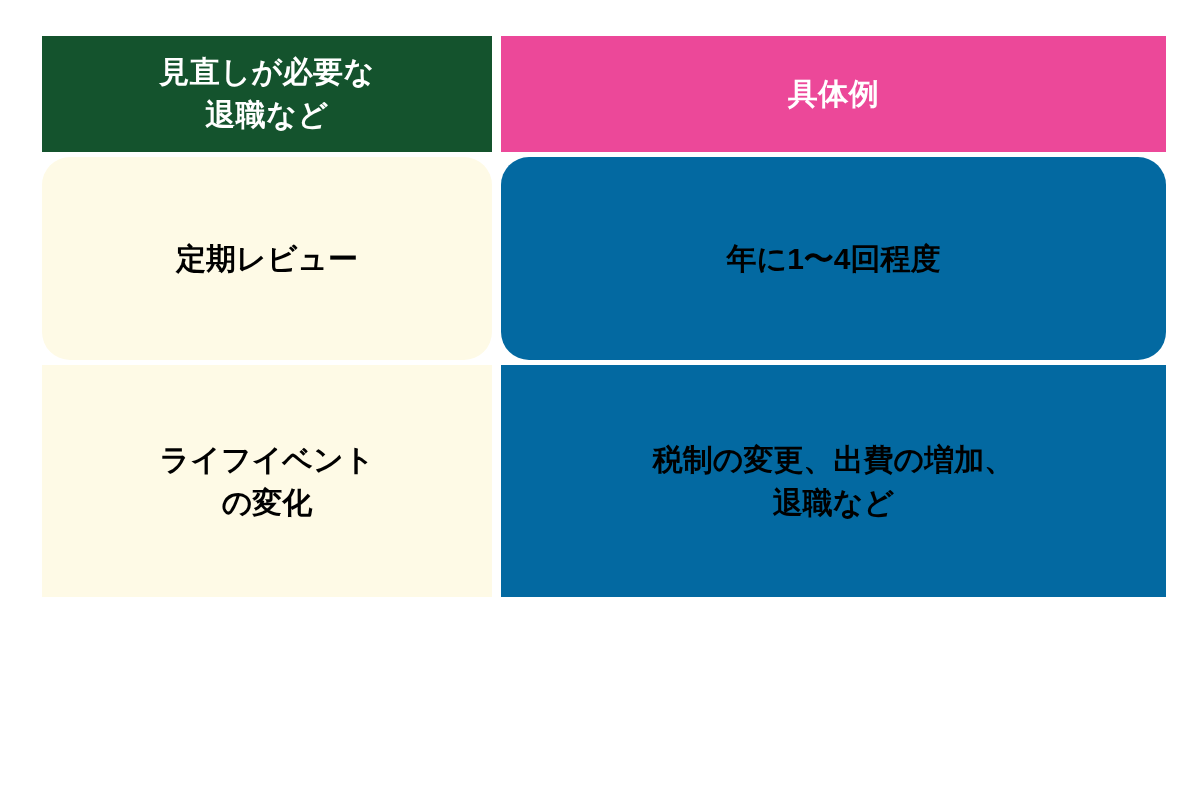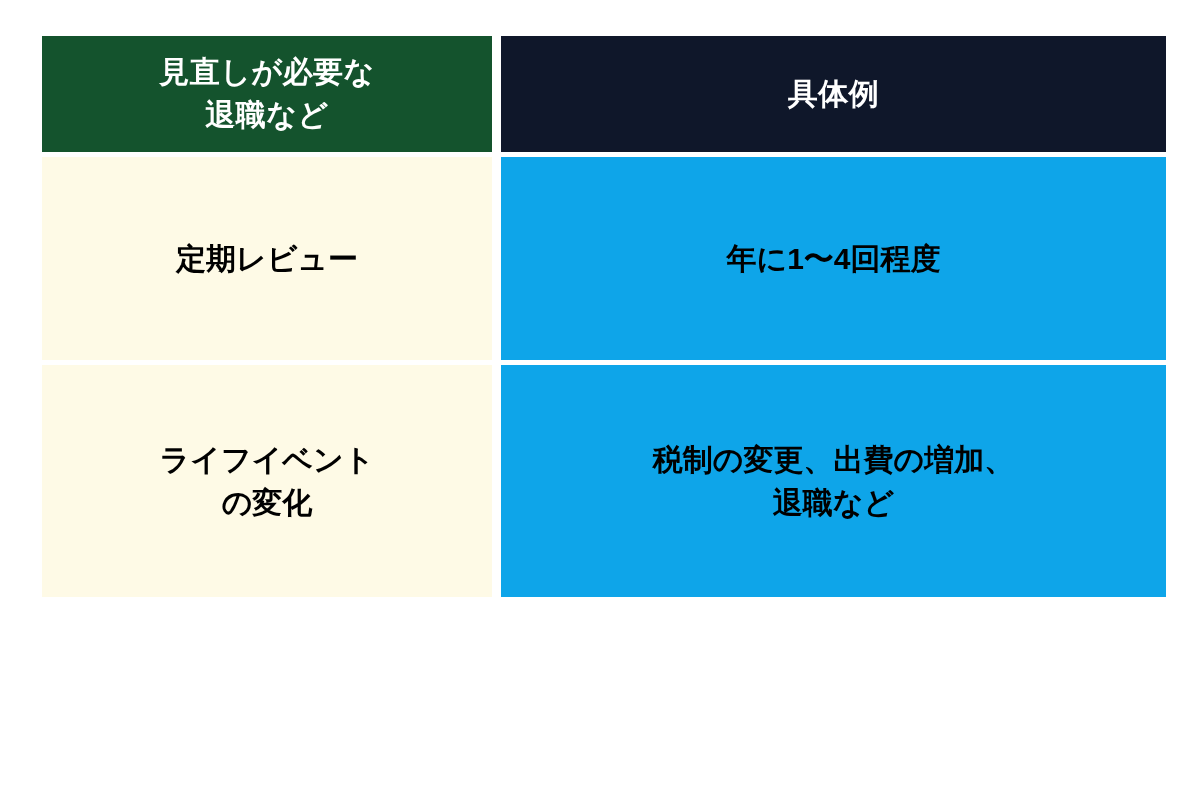--- a/index.html
+++ b/index.html
@@ -50,42 +50,42 @@
     height: 116px;
     color: #ffffff;
     font-size: 30px;
     font-weight: bold;
     line-height: 1.42;
     letter-spacing: 0.5px;
     padding: 0 10px;
     box-sizing: border-box;
   }
   .hdr-timing  { background: #14532d; }
-  .hdr-example { background: #0f172a; }
+  .hdr-example { background: #ec4899; }
 
   
   .gutter {
     width: 9px;
     background: #ffffff;
     padding: 0;
   }
 
   
   .cell {
     font-size: 30px;
     font-weight: bold;
     color: #000000;
     line-height: 1.45;
     padding: 10px 14px;
     box-sizing: border-box;
   }
   .cell-timing  { background: #fefae6; }
-  .cell-example { background: #0ea5e9; }
+  .cell-example { background: #0369a1; }
 
-  .row-1 .cell { height: 203px; }
+  .row-1 .cell { height: 203px; border-radius: 28px; }
   .row-2 .cell { height: 232px; }
   .row-3 .cell { height: 200px; }
 
   
   .sep td {
     height: 5px;
     background: #ffffff;
     font-size: 0;
     line-height: 0;
   }

